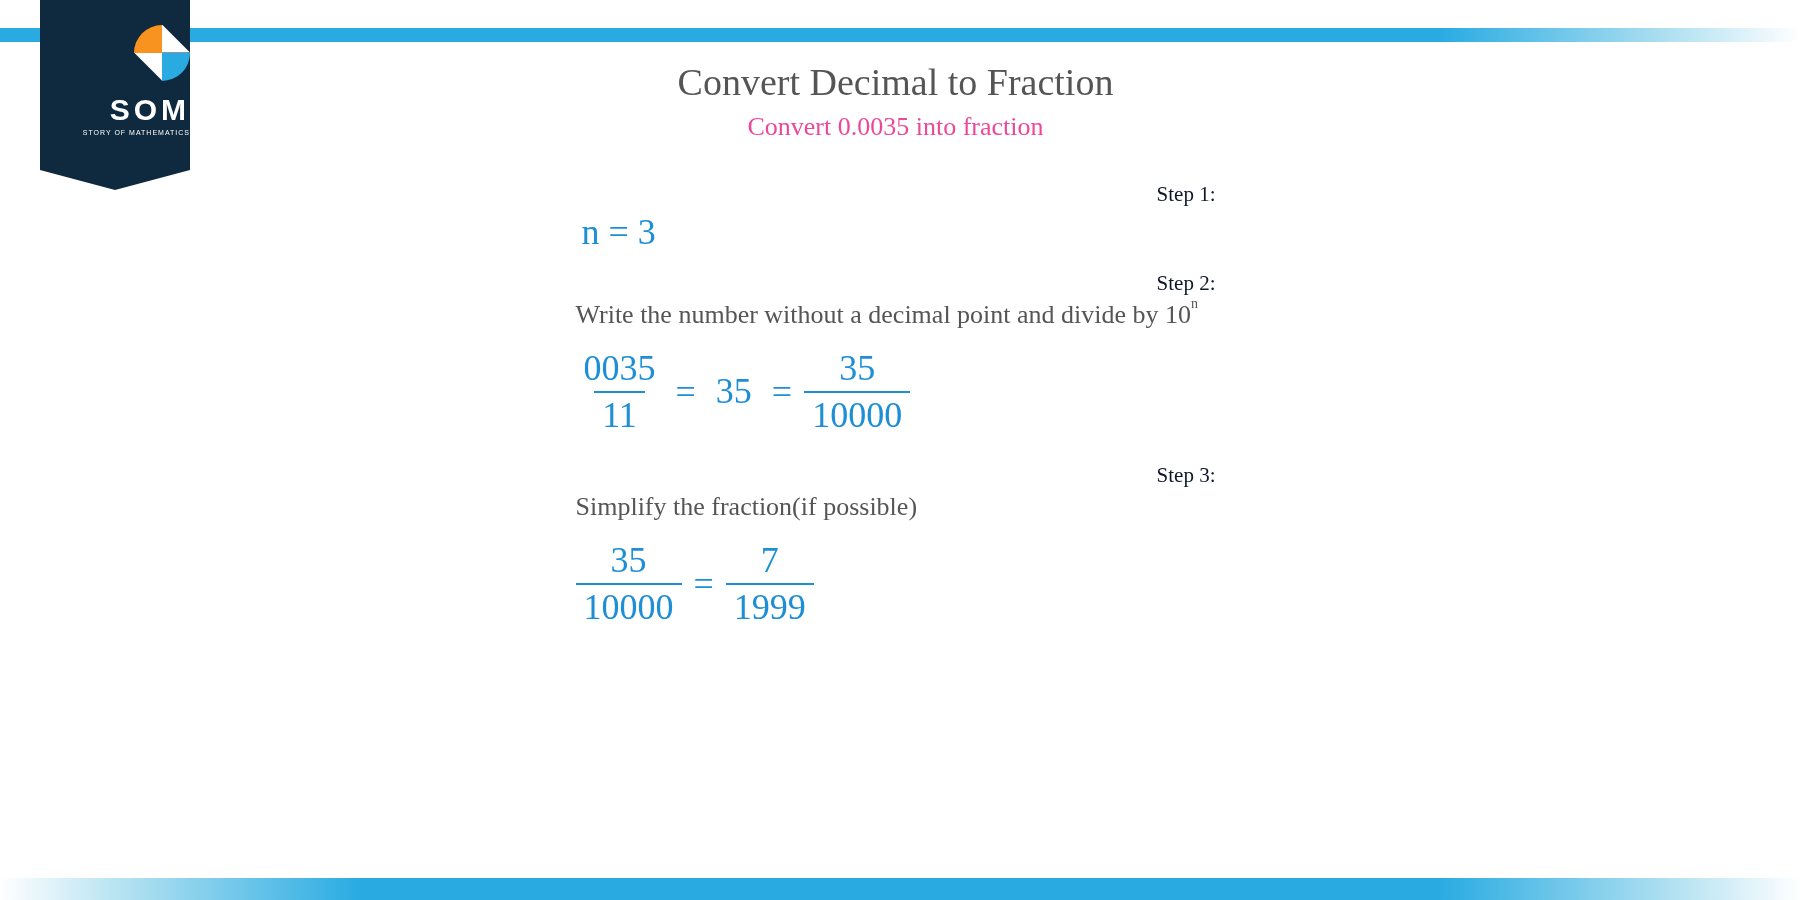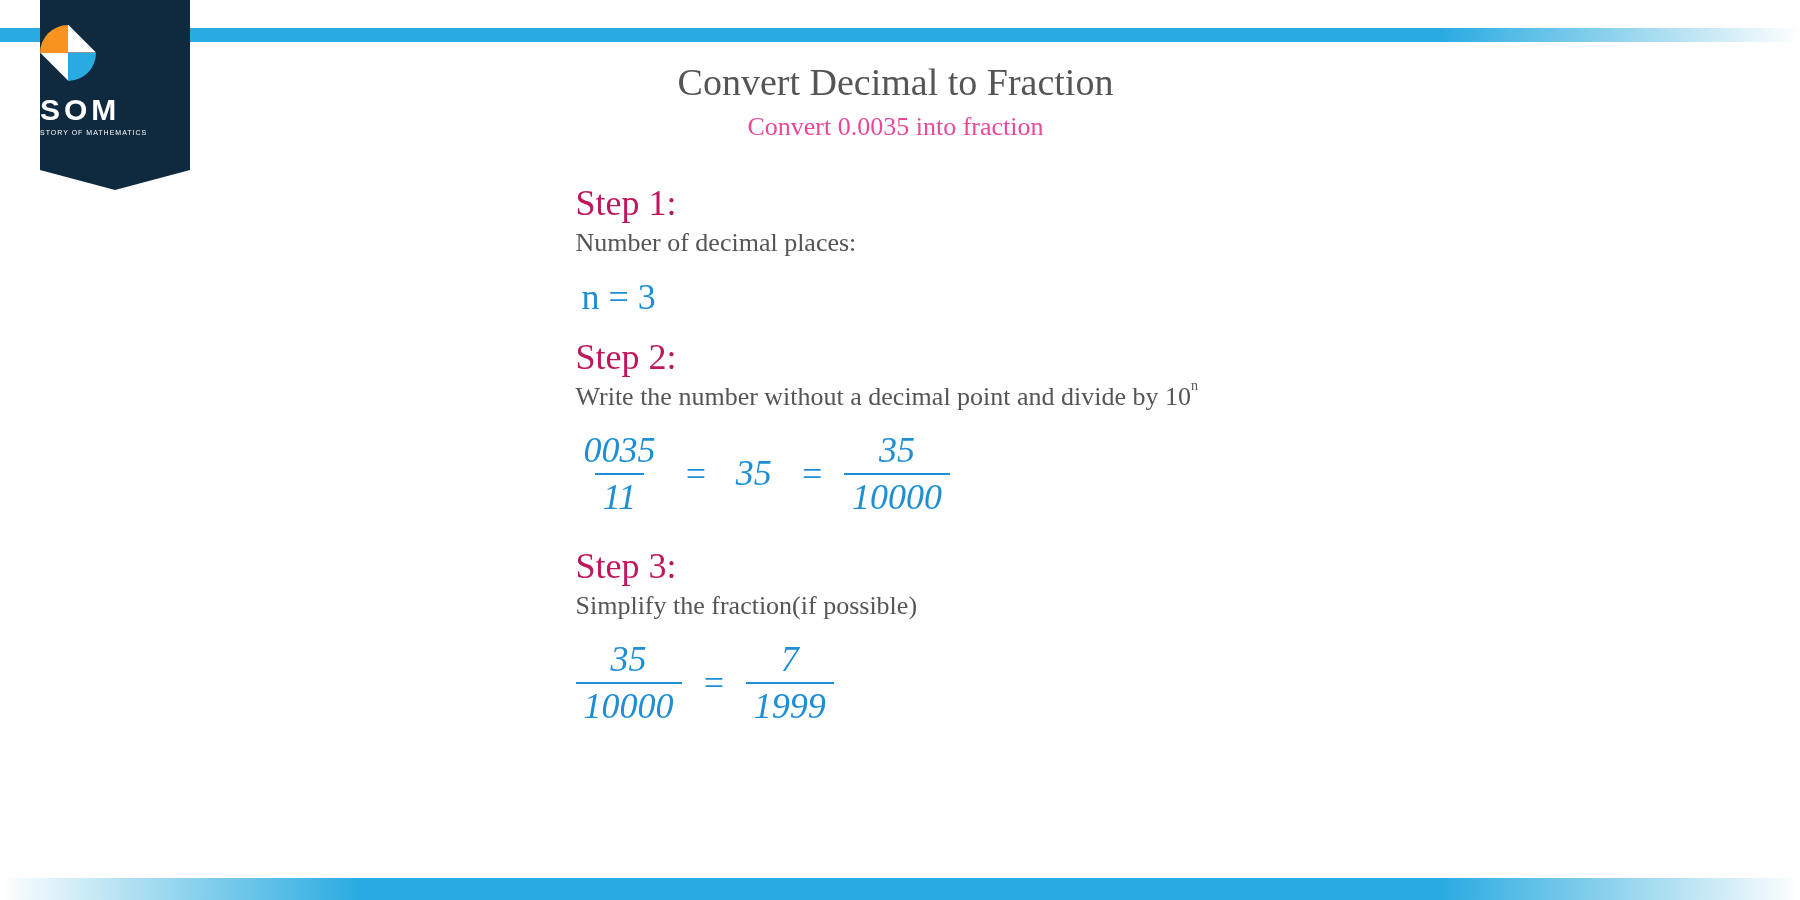--- a/index.html
+++ b/index.html
@@ -29,21 +29,21 @@
   }
   .logo-badge {
     position: absolute;
     top: 0;
     left: 40px;
     width: 150px;
     height: 170px;
     background: #0f2a3f;
     display: flex;
     flex-direction: column;
-    align-items: flex-start;
+    align-items: flex-end;
     justify-content: center;
     padding-bottom: 10px;
   }
   .logo-badge::after {
     content: "";
     position: absolute;
     bottom: -20px;
     left: 0;
     width: 0;
     height: 0;
@@ -92,38 +92,38 @@
   }
   .subtitle {
     font-size: 26px;
     color: #ec4899;
     margin-bottom: 40px;
   }
   .steps {
     width: 640px;
   }
   .step-label {
-    font-size: 36px;
-    color: #be185d;
+    font-size: 21px;
+    color: #0f172a;
     margin-bottom: 4px;
+    text-align: right;
   }
   .step-desc {
     font-size: 26px;
     color: #555;
     margin-bottom: 18px;
   }
   .step-desc sup { font-size: 14px; vertical-align: top; position: relative; top: -4px; }
   .math-line {
     font-size: 36px;
     color: #1e8fd5;
     margin-bottom: 26px;
     display: flex;
     align-items: center;
-    gap: 20px;
-    font-style: italic;
+    gap: 12px;
   }
   .math-line .eq { color: #1e8fd5; font-size: 36px; }
   .frac {
     display: inline-flex;
     flex-direction: column;
     align-items: center;
     line-height: 1.15;
   }
   .frac .num { padding: 0 8px 2px 8px; }
   .frac .den {
@@ -149,21 +149,20 @@
   <div class="logo-sub">STORY OF MATHEMATICS</div>
 </div>
 
 <div class="content">
   <div class="title">Convert Decimal to Fraction</div>
   <div class="subtitle">Convert 0.0035 into fraction</div>
 
   <div class="steps">
 
     <div class="step-label">Step 1:</div>
-    <div class="step-desc">Number of decimal places:</div>
     <div class="n-eq">n = 3</div>
 
     <div class="step-label">Step 2:</div>
     <div class="step-desc">
       <span>Write the number without a decimal point and divide by 10</span><sup>n</sup>
     </div>
     <div class="math-line">
       <span class="frac">
         <span class="num">0035</span>
         <span class="den">11</span>

